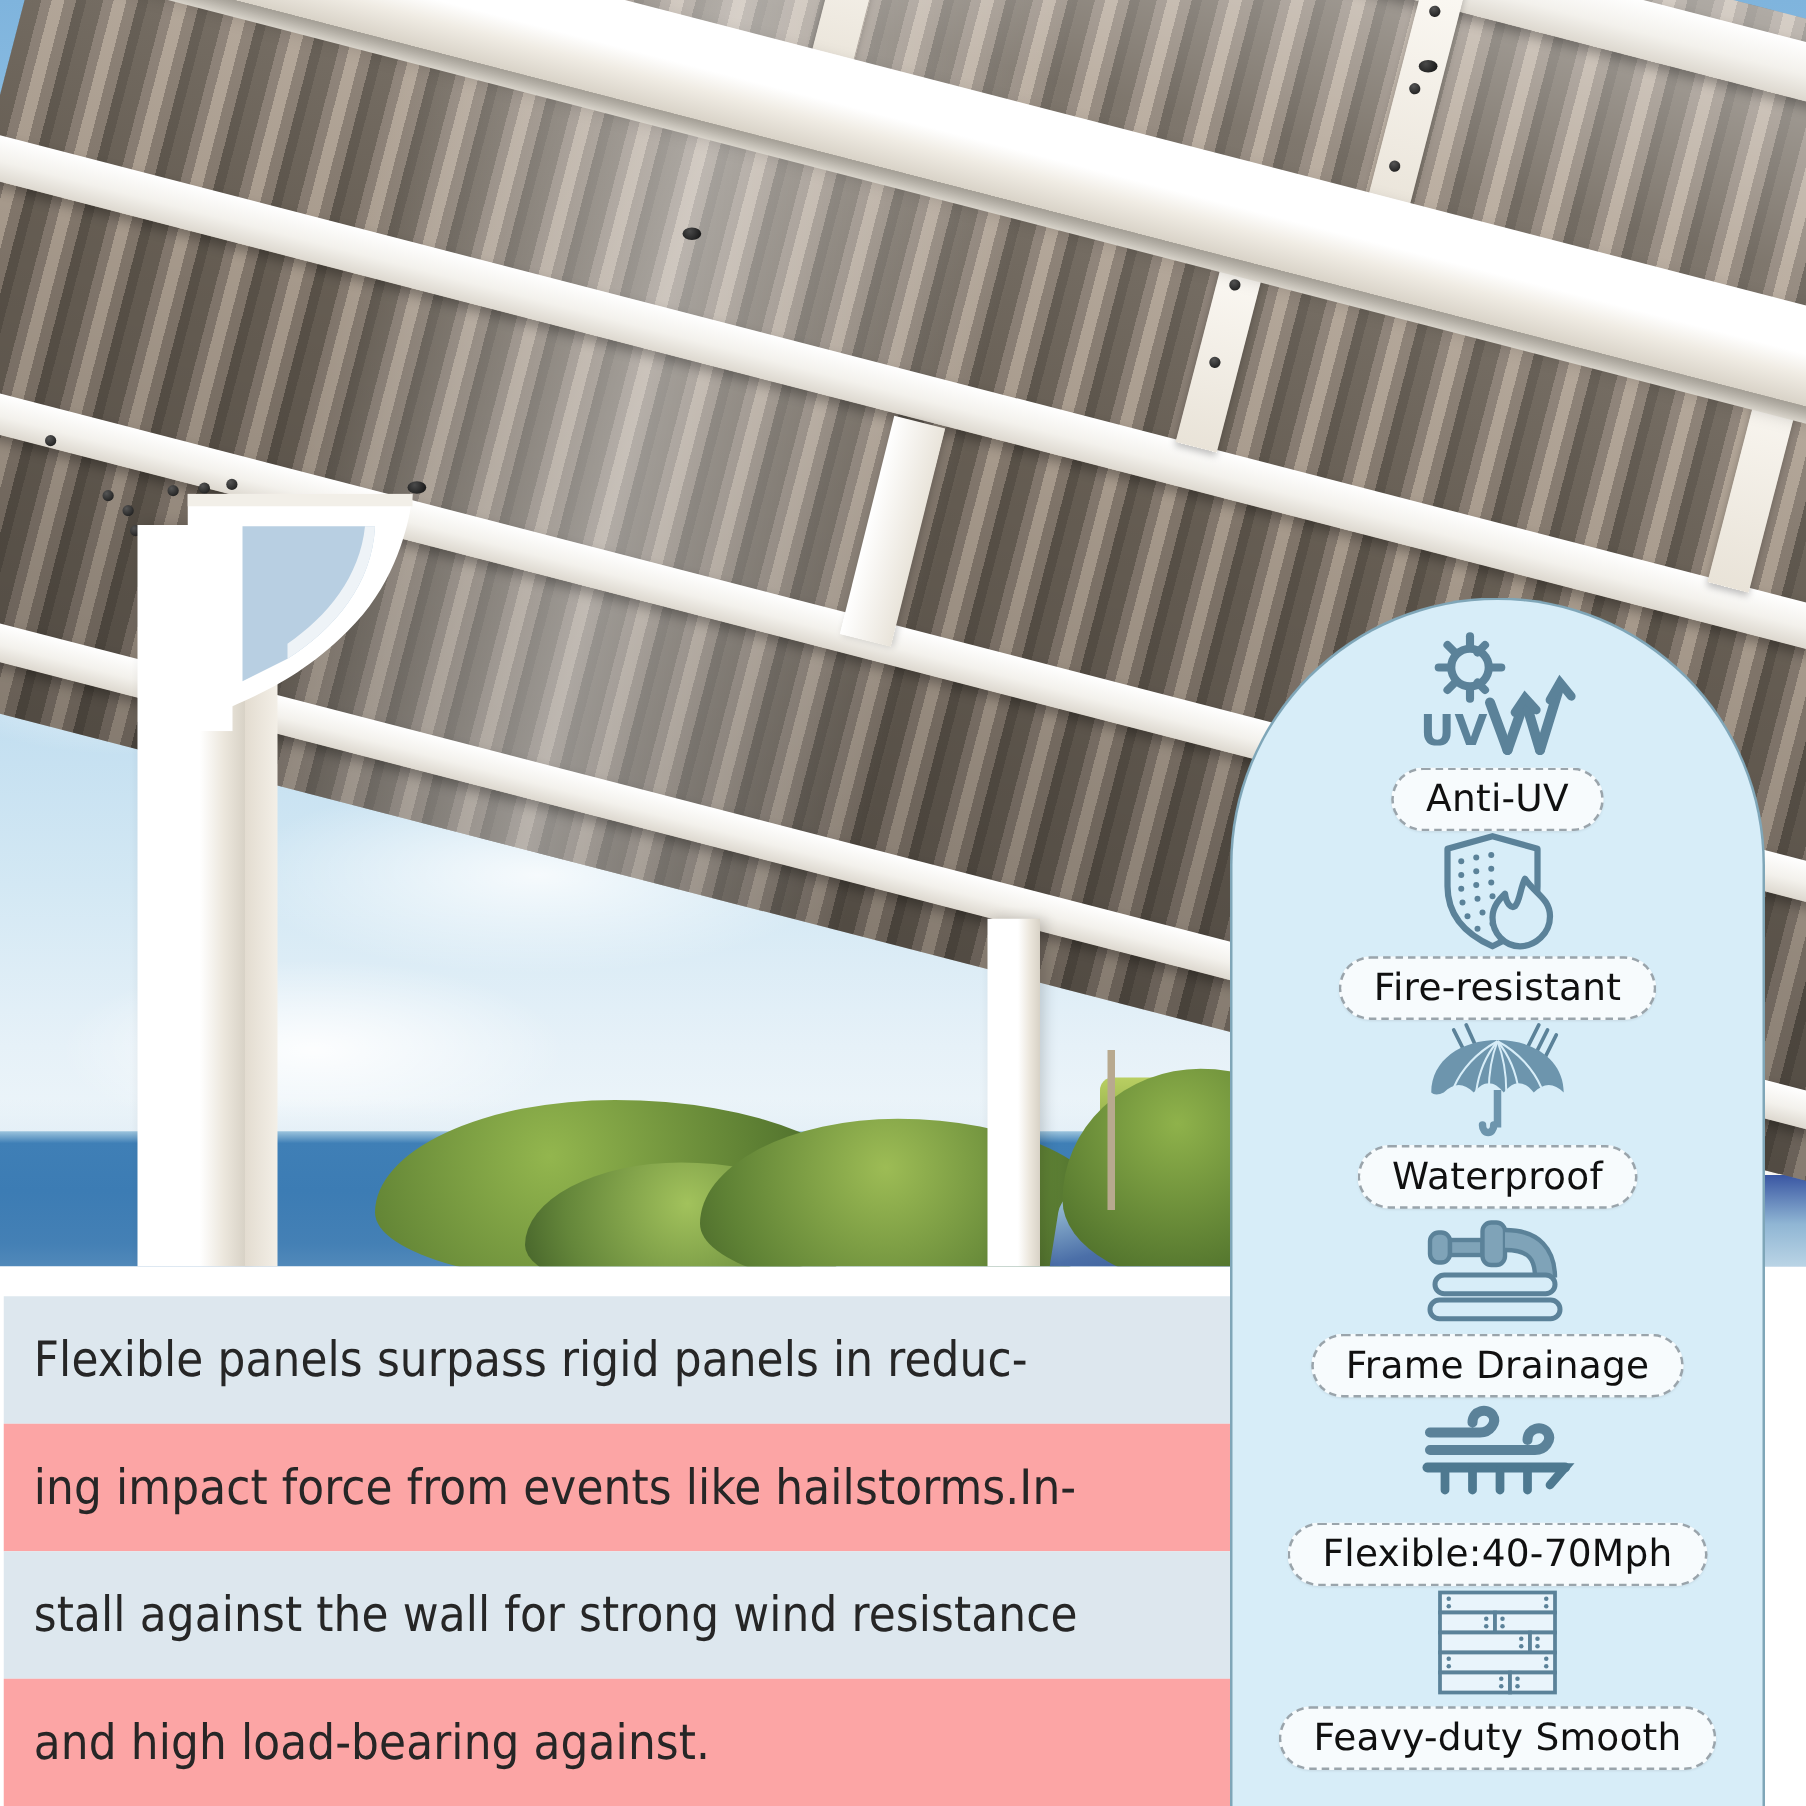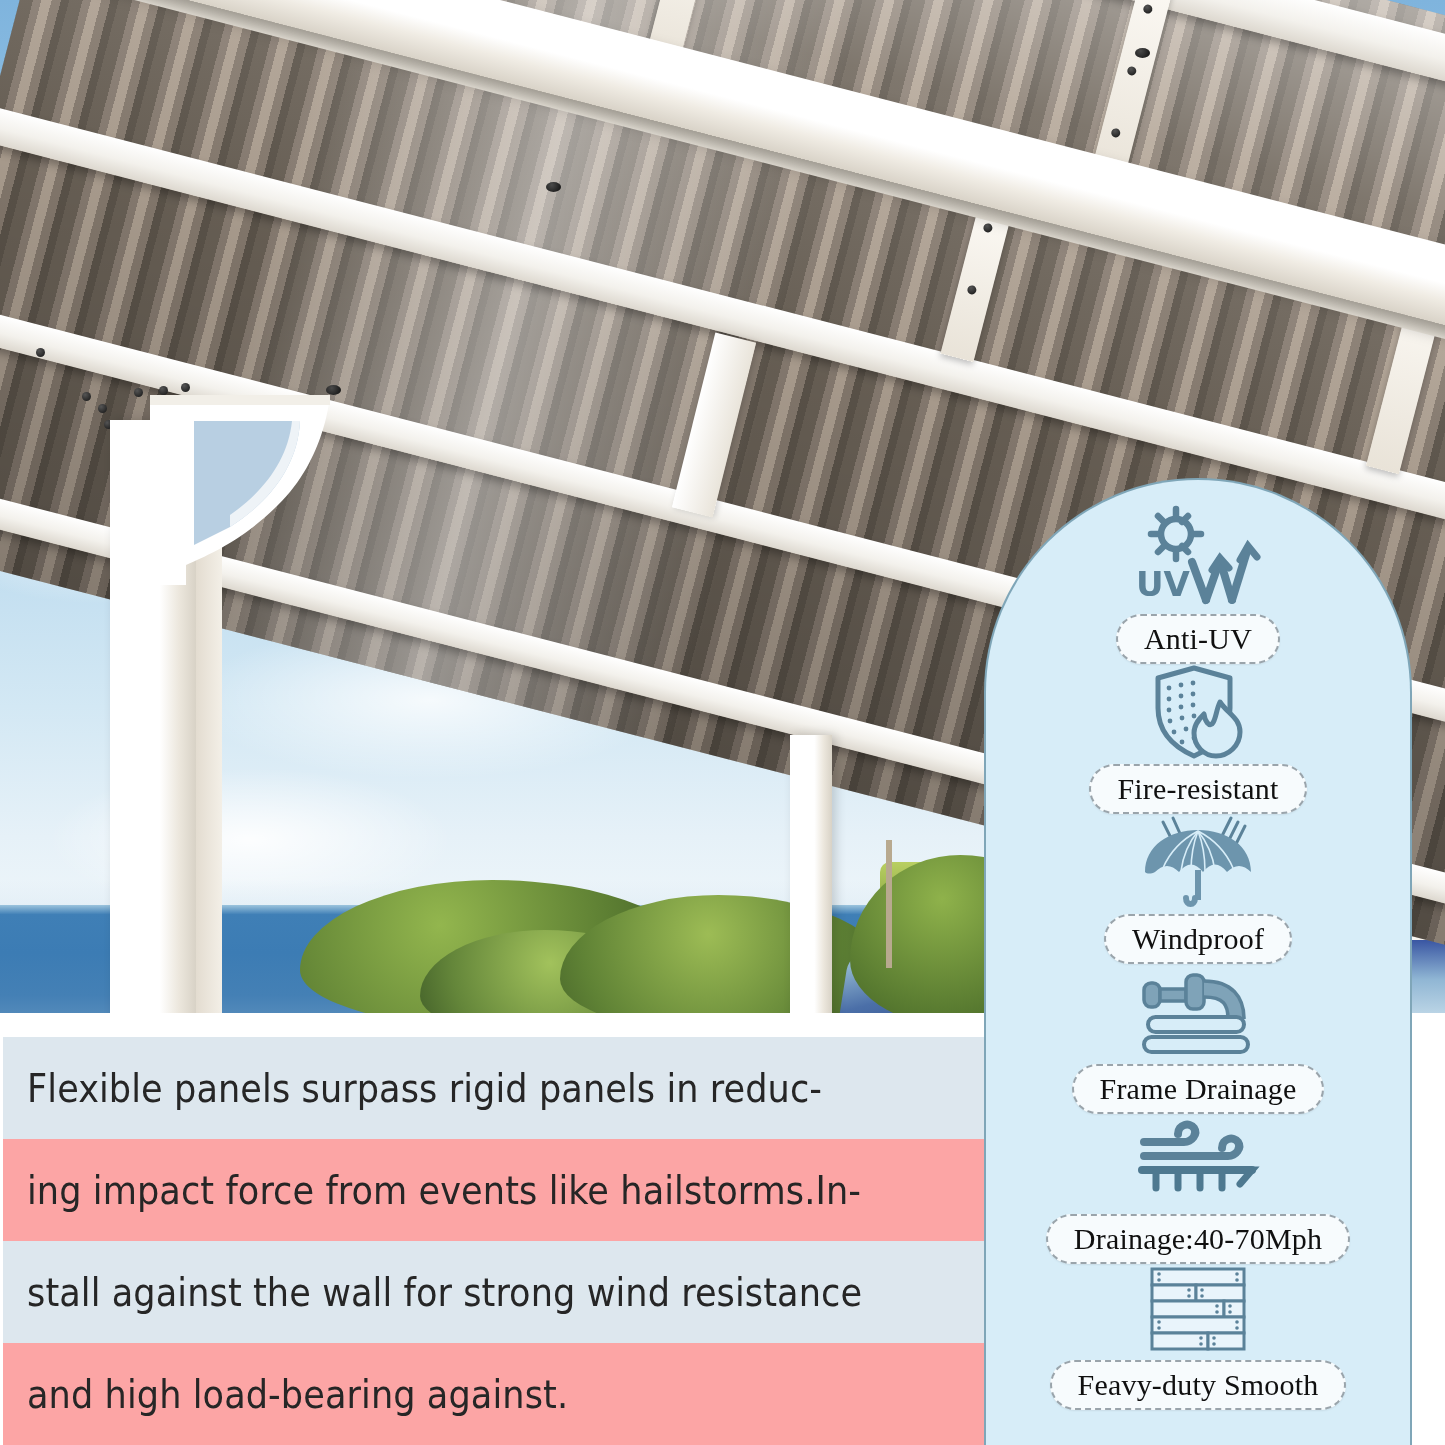--- a/index.html
+++ b/index.html
@@ -121,21 +121,21 @@
         border-radius:214px 214px 0 0;
         box-sizing:border-box;overflow:hidden;
         display:flex;flex-direction:column;align-items:flex-end;
         padding-top:22px;}
   .feat{width:100%;display:flex;flex-direction:column;align-items:center;}
   .ficon{height:96px;display:flex;align-items:center;justify-content:center;}
   .ficon svg{display:block;}
   .pill{background:#f7fbfd;border:2px dashed #9aa4ab;border-radius:40px;
         padding:6px 26px;margin-top:4px;box-sizing:border-box;
         box-shadow:0 1px 2px rgba(0,0,0,.07);}
-  .pill span{font-size:30px;color:#101010;white-space:nowrap;letter-spacing:.2px;font-family:Liberation Serif, serif;}
+  .pill span{font-size:30px;color:#101010;white-space:nowrap;letter-spacing:.2px;}
   .f-uv .ficon{height:108px;}
   .f-frame .ficon{height:92px;}
 </style>
 </head>
 <body>
 
 <div class="photo">
 
   <div class="sky"></div>
   <div class="horizon-haze"></div>
@@ -308,21 +308,21 @@
           <path d="M65 15 C60 28 58 42 58 55"></path>
           <path d="M65 15 C70 28 72 42 72 55"></path>
           <path d="M65 15 C48 24 36 38 30 52"></path>
           <path d="M65 15 C82 24 94 38 100 52"></path>
         </g>
         <rect x="62" y="54" width="6" height="30" fill="#6d95ad"></rect>
         <path d="M62 82 C62 90 53 90 53 82" stroke="#6d95ad" stroke-width="6" fill="none" stroke-linecap="round"></path>
       </svg>
     </div>
     <div class="pill">
-      <span>Windproof</span>
+      <span>Waterproof</span>
     </div>
   </div>
 
   <div class="feat">
     <div class="ficon">
       <svg width="124" height="90" viewBox="0 0 124 90" fill="none">
         <rect x="8" y="16" width="16" height="24" rx="7" fill="#7fa3b8" stroke="#5b8299" stroke-width="3.5"></rect>
         <rect x="24" y="22" width="26" height="12" fill="#7fa3b8" stroke="#5b8299" stroke-width="3.5"></rect>
         <rect x="50" y="8" width="18" height="34" rx="7" fill="#7fa3b8" stroke="#5b8299" stroke-width="3.5"></rect>
         <path d="M68 22 C92 22 100 34 100 52" stroke="#7fa3b8" stroke-width="17" fill="none" stroke-linecap="butt"></path>
@@ -347,21 +347,21 @@
         <g stroke="#4e7990" stroke-width="7">
           <path d="M22 54 L22 70"></path>
           <path d="M44 54 L44 70"></path>
           <path d="M66 54 L66 70"></path>
           <path d="M88 54 L88 70"></path>
         </g>
         <path d="M104 52 L118 52 L106 66" stroke="#4e7990" stroke-width="7" fill="none"></path>
       </svg>
     </div>
     <div class="pill">
-      <span>Drainage:40-70Mph</span>
+      <span>Flexible:40-70Mph</span>
     </div>
   </div>
 
   <div class="feat f-frame">
     <div class="ficon">
       <svg width="104" height="90" viewBox="0 0 104 90" fill="none">
         <g stroke="#5b8299" stroke-width="3" fill="#e9f4fb">
           <rect x="6" y="4" width="92" height="16"></rect>
           <rect x="6" y="20" width="44" height="16"></rect>
           <rect x="50" y="20" width="48" height="16"></rect>

